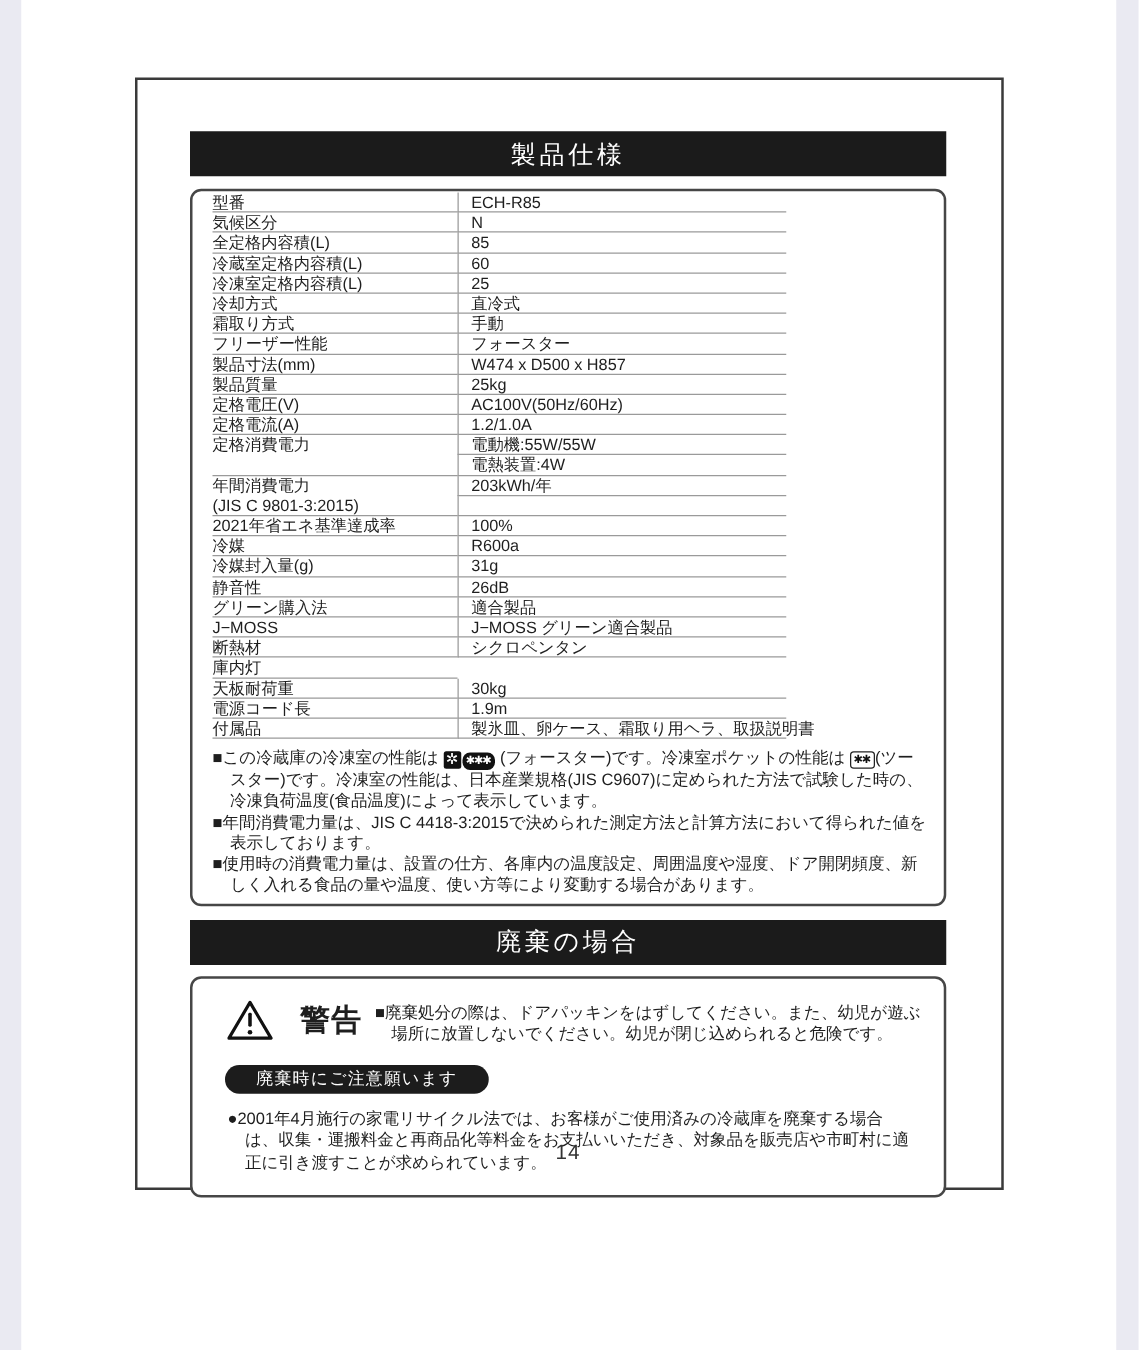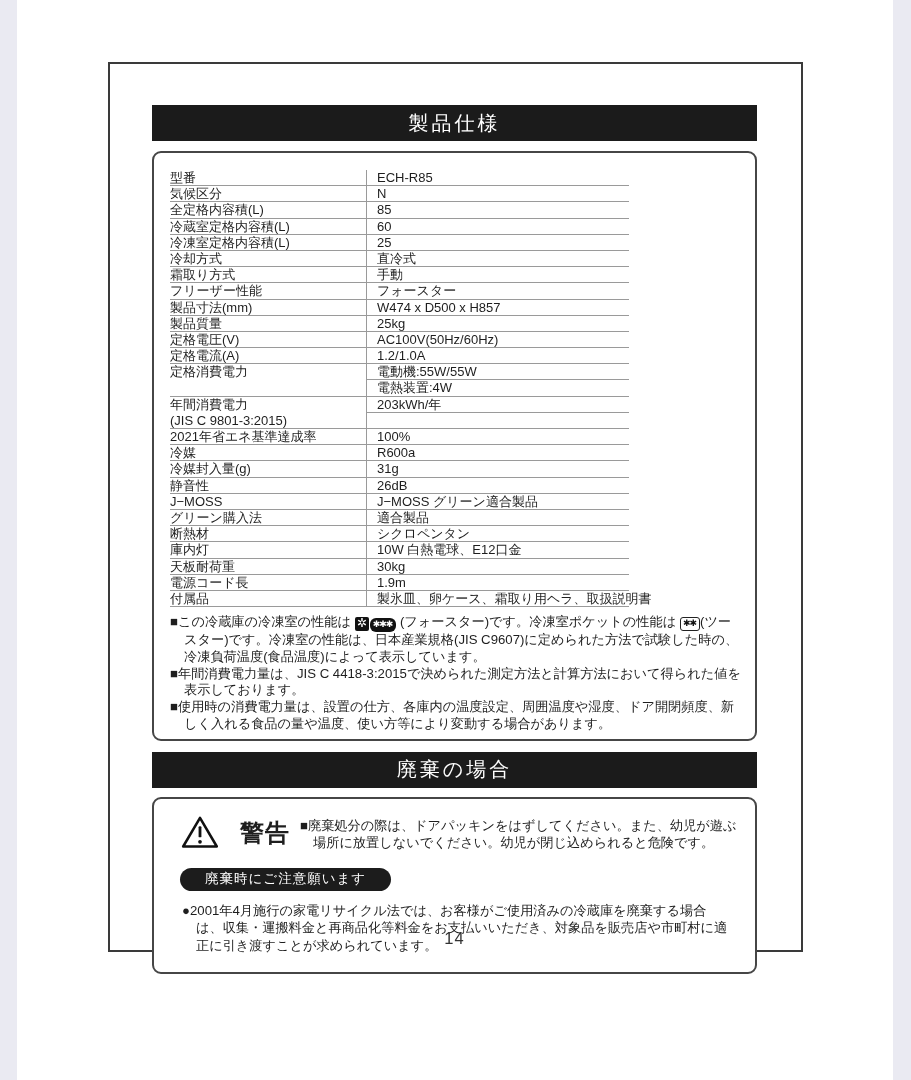--- a/index.html
+++ b/index.html
@@ -12,21 +12,21 @@
 
   .page { position:absolute; left:108px; top:62px; width:695px; height:890px;
           border:2px solid #3a3a3a; background:#ffffff;text-decoration:underline; }
   .content { position:absolute; left:42px; top:41px; width:605px; }
 
   .bar { height:36px; background:#1b1b1b; color:#ffffff; display:flex;
          align-items:center; justify-content:center; font-size:20px; letter-spacing:3px; }
   .bar2 { margin-top:11px; }
 
   .spec-box { margin-top:10px; border:2px solid #464646; border-radius:9px;
-              padding:17px 0 6px 0; background:#fff; }
+              padding:1px 0 6px 0; background:#fff; }
 
   .tline { display:flex; font-size:13px; line-height:16.2px; height:16.2px; }
   .tl { width:196px; margin-left:16px; white-space:nowrap; overflow:visible; }
   .tv { width:263px; border-left:1px solid #9a9a9a; padding-left:10px; white-space:nowrap; overflow:visible; }
   .bb { border-bottom:1px solid #9a9a9a; }
 
   .notes { margin:7px 14px 0 16px; font-size:13.2px; line-height:16.8px; }
   .note { padding-left:14px; text-indent:-14px; }
 
   .star4box { display:inline-block; text-indent:0; vertical-align:-1px; white-space:nowrap; }
@@ -144,34 +144,33 @@
           </div>
           <div class="tline">
             <div class="tl bb">冷媒封入量(g)</div>
             <div class="tv bb">31g</div>
           </div>
           <div class="tline">
             <div class="tl bb">静音性</div>
             <div class="tv bb">26dB</div>
           </div>
           <div class="tline">
+            <div class="tl bb">グリーン購入法</div>
+            <div class="tv bb">適合製品</div>
+          </div>
+          <div class="tline">
             <div class="tl bb">J−MOSS</div>
             <div class="tv bb">J−MOSS グリーン適合製品</div>
           </div>
           <div class="tline">
-            <div class="tl bb">グリーン購入法</div>
-            <div class="tv bb">適合製品</div>
-          </div>
-          <div class="tline">
             <div class="tl bb">断熱材</div>
             <div class="tv bb">シクロペンタン</div>
           </div>
           <div class="tline">
             <div class="tl bb">庫内灯</div>
-            <div class="tv bb">10W 白熱電球、E12口金</div>
           </div>
           <div class="tline">
             <div class="tl bb">天板耐荷重</div>
             <div class="tv bb">30kg</div>
           </div>
           <div class="tline">
             <div class="tl bb">電源コード長</div>
             <div class="tv bb">1.9m</div>
           </div>
           <div class="tline">

